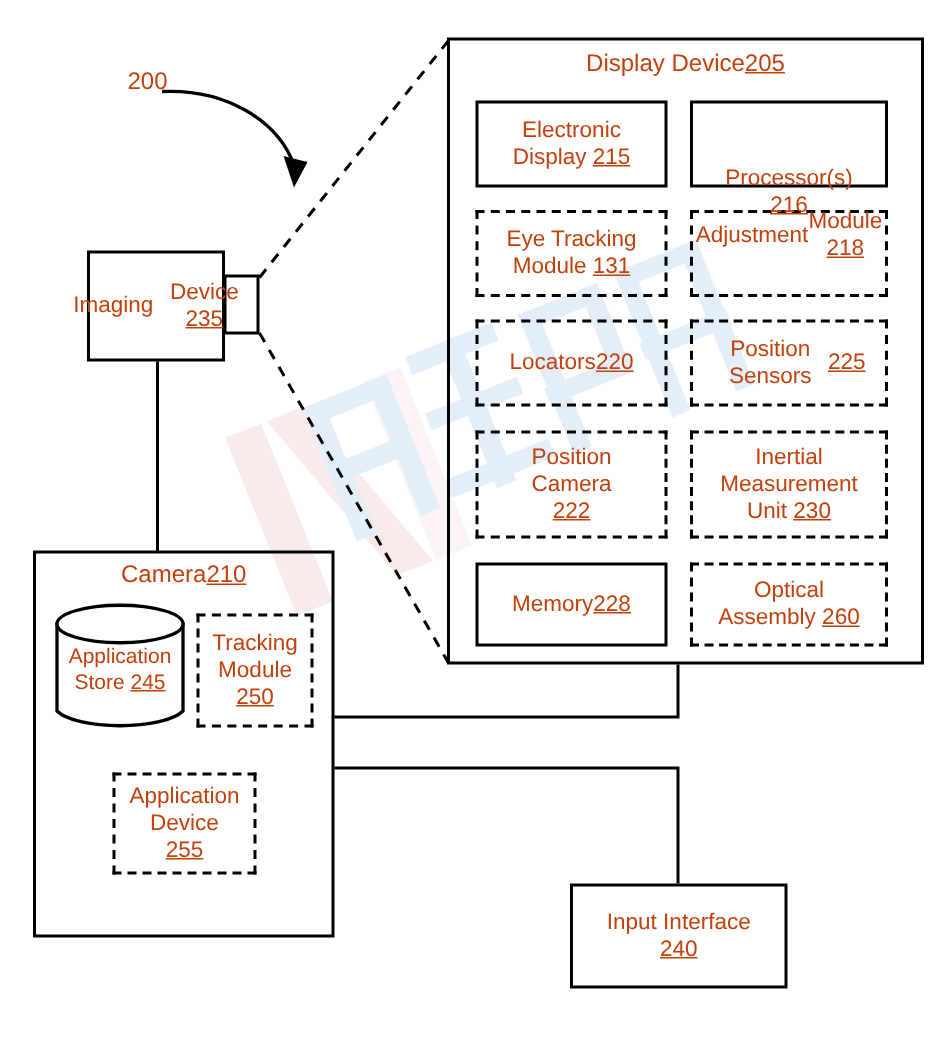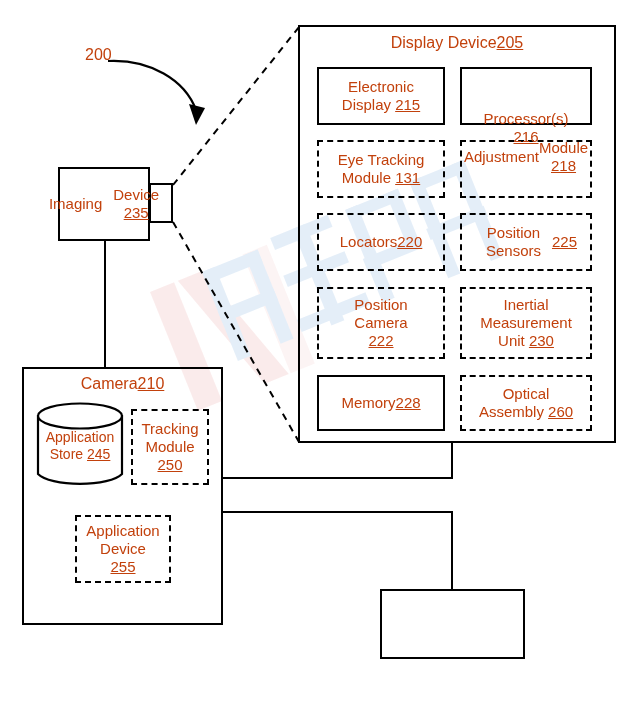--- a/index.html
+++ b/index.html
@@ -200,14 +200,18 @@
     <span class="u">250</span>
   </div>
 
   <div class="box dashed" style="left:75px;top:515px;width:96px;height:68px;"></div>
   <div class="lbl t15" style="left:73px;top:515px;width:100px;height:68px;flex-direction:column;">
     <span>Application</span>
     <span><span>Device </span><span class="u">255</span></span>
   </div>
 
   <div class="box solid" style="left:380px;top:589px;width:145px;height:70px;"></div>
+  <div class="lbl t15" style="left:380px;top:589px;width:145px;height:70px;flex-direction:column;">
+    <span>Input Interface</span>
+    <span class="u">240</span>
+  </div>
 
 </div>
 
 </body></html>

